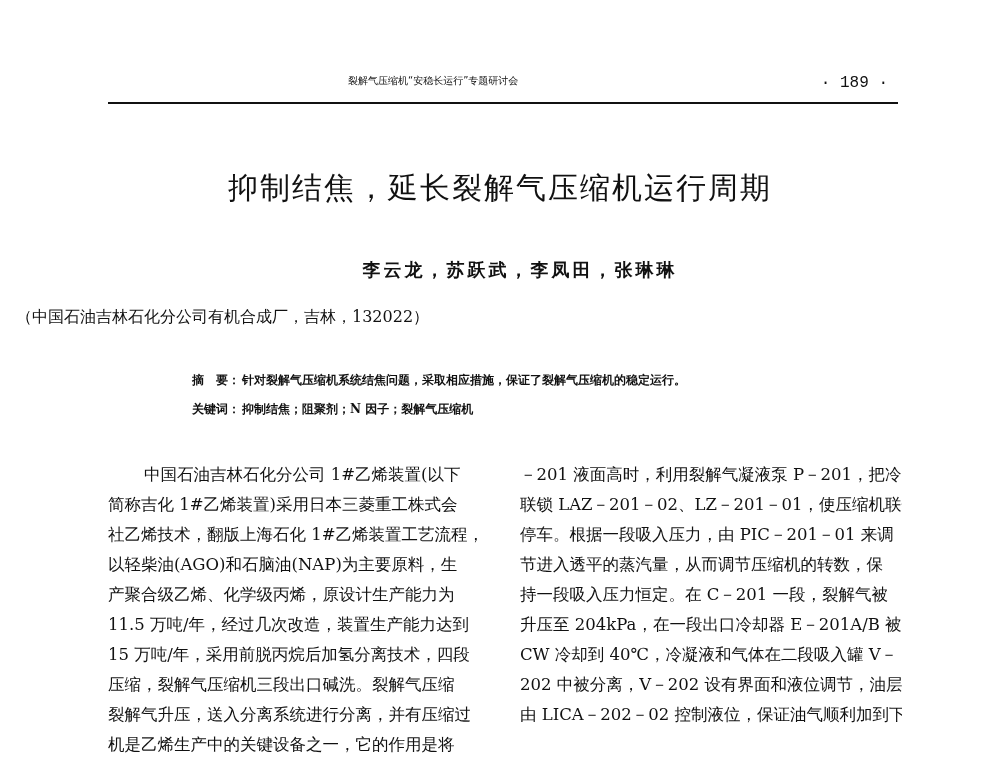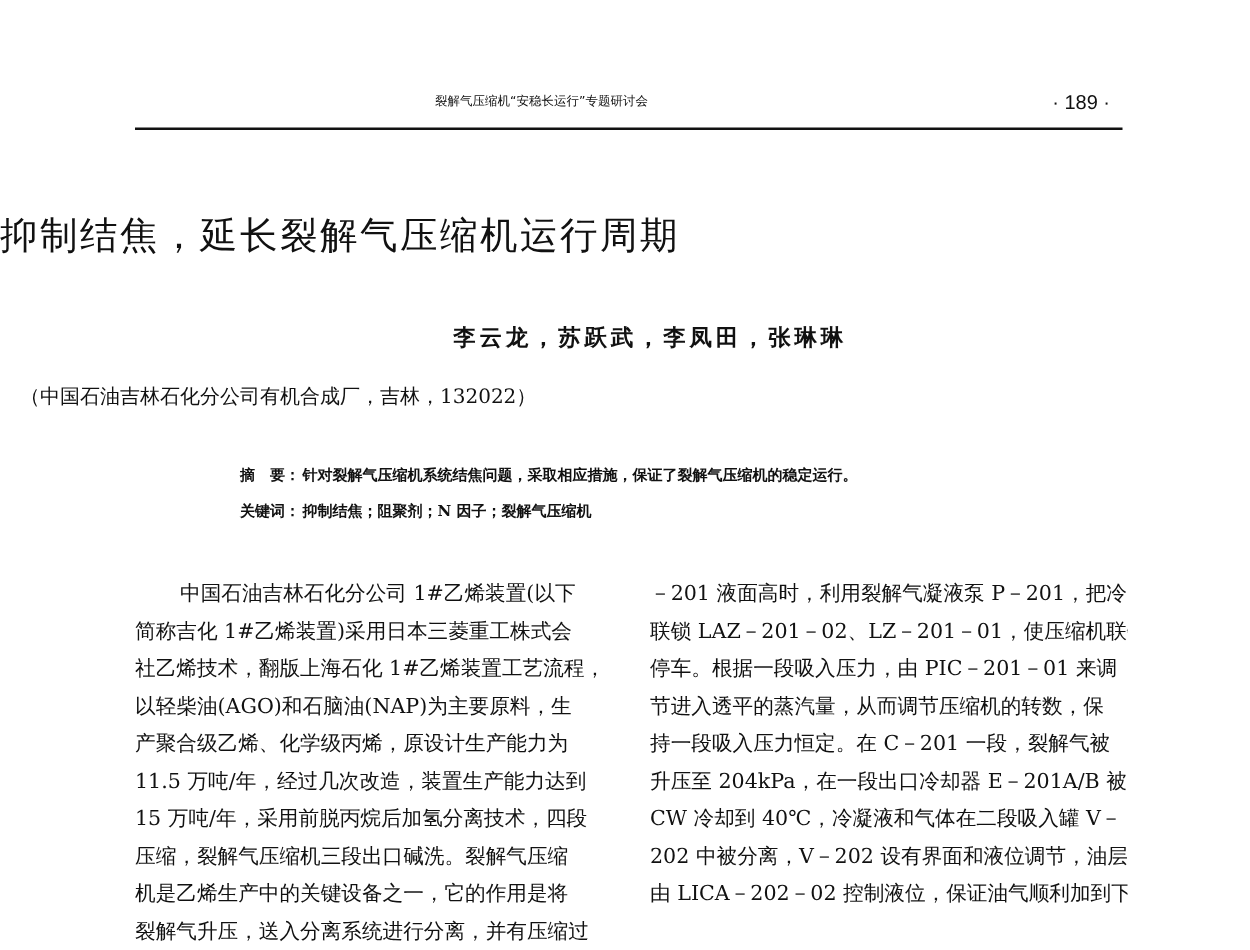--- a/index.html
+++ b/index.html
@@ -1,21 +1,21 @@
 <!DOCTYPE html>
 <html><head>
 <meta charset="utf-8">
 <style>
   html, body { margin: 0; padding: 0; background: #ffffff; }
   body { width: 1000px; height: 760px; overflow: hidden; position: relative; color: #111; font-family: "DejaVu Serif", serif; }
   .running-header { position: absolute; left: 108px; top: 72px; width: 790px; height: 30px; }
   .running-title { position: absolute; left: 240px; top: 2px; font-size: 10px; font-family: "DejaVu Sans", sans-serif; letter-spacing: 0px; }
-  .page-number { position: absolute; right: 10px; top: 2px; font-size: 16px; font-family: Liberation Sans, sans-serif; }
+  .page-number { position: absolute; right: 10px; top: 2px; font-size: 16px; font-family: Liberation Mono, monospace; }
   .header-rule { position: absolute; left: 108px; top: 102px; width: 790px; height: 0; border-top: 2px solid #111; }
-  .paper-title { position: absolute; left: 0; width: 1000px; top: 168px; font-size: 30px; font-family: "DejaVu Sans", sans-serif; letter-spacing: 2px; }
+  .paper-title { position: absolute; left: 0; width: 1000px; top: 168px; text-align: center; font-size: 30px; font-family: "DejaVu Sans", sans-serif; letter-spacing: 2px; }
   .authors { position: absolute; left: 0; width: 1000px; top: 258px; text-align: center; font-size: 18px; font-weight: bold; font-family: "DejaVu Serif", serif; letter-spacing: 3px; padding-left: 20px; }
   .affiliation { position: absolute; left: 16px; width: 863px; top: 307px; font-size: 16px; font-family: "DejaVu Serif", serif; }
   .abstract { position: absolute; left: 192px; top: 372px; font-size: 12px; font-weight: bold; font-family: "DejaVu Serif", serif; }
   .keywords { position: absolute; left: 192px; top: 401px; font-size: 12px; font-weight: bold; font-family: "DejaVu Serif", serif; }
   .label { font-weight: bold; margin-right: 2px; margin-top: 21px; }
   .col { position: absolute; top: 460px; width: 382px; font-size: 16.5px; line-height: 30px; font-family: "DejaVu Serif", serif; text-align: justify; }
   .col-left { left: 108px; }
   .col-right { left: 520px; }
   .indent { text-indent: 36px; }
   .line { display: block; white-space: nowrap; overflow: hidden; }
@@ -42,22 +42,22 @@
 
 <div class="col col-left">
   <span class="line indent">中国石油吉林石化分公司 1#乙烯装置(以下</span>
   <span class="line">简称吉化 1#乙烯装置)采用日本三菱重工株式会</span>
   <span class="line">社乙烯技术，翻版上海石化 1#乙烯装置工艺流程，</span>
   <span class="line">以轻柴油(AGO)和石脑油(NAP)为主要原料，生</span>
   <span class="line">产聚合级乙烯、化学级丙烯，原设计生产能力为</span>
   <span class="line">11.5 万吨/年，经过几次改造，装置生产能力达到</span>
   <span class="line">15 万吨/年，采用前脱丙烷后加氢分离技术，四段</span>
   <span class="line">压缩，裂解气压缩机三段出口碱洗。裂解气压缩</span>
+  <span class="line">裂解气升压，送入分离系统进行分离，并有压缩过</span>
   <span class="line">机是乙烯生产中的关键设备之一，它的作用是将</span>
-  <span class="line">裂解气升压，送入分离系统进行分离，并有压缩过</span>
 </div>
 
 <div class="col col-right">
   <span class="line">－201 液面高时，利用裂解气凝液泵 P－201，把冷</span>
   <span class="line">联锁 LAZ－201－02、LZ－201－01，使压缩机联锁</span>
   <span class="line">停车。根据一段吸入压力，由 PIC－201－01 来调</span>
   <span class="line">节进入透平的蒸汽量，从而调节压缩机的转数，保</span>
   <span class="line">持一段吸入压力恒定。在 C－201 一段，裂解气被</span>
   <span class="line">升压至 204kPa，在一段出口冷却器 E－201A/B 被</span>
   <span class="line">CW 冷却到 40℃，冷凝液和气体在二段吸入罐 V－</span>

